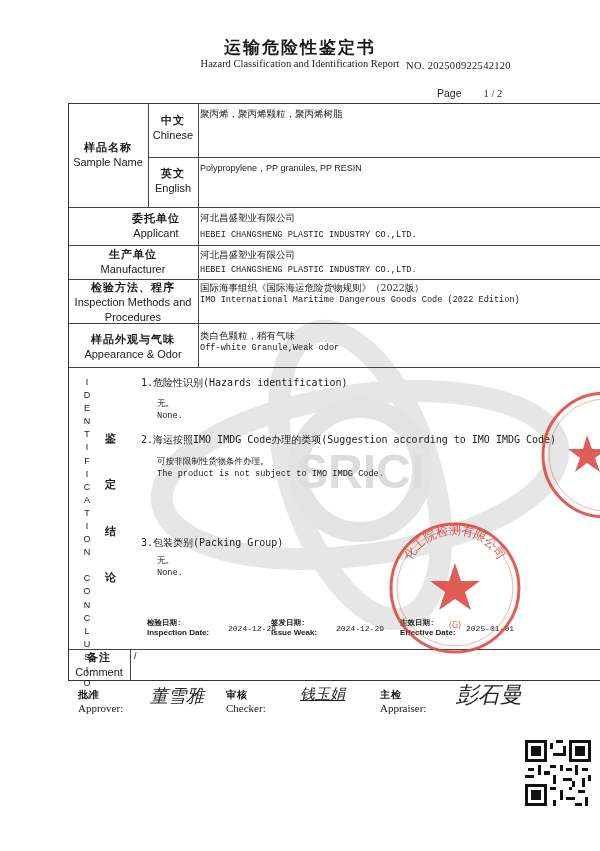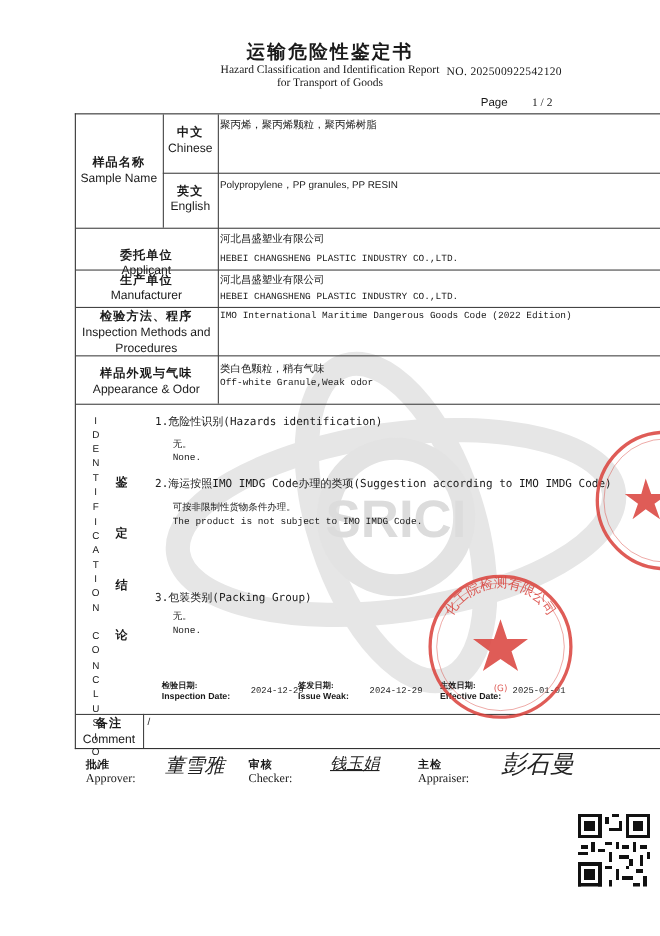--- a/index.html
+++ b/index.html
@@ -27,21 +27,21 @@
 
   .vert-en { position:absolute; left:80px; top:376px; width:14px; font-family:"Liberation Sans", sans-serif; font-size:9px; line-height:13.1px; text-align:center; }
   .vert-en span { display:block; }
   .vert-cn span { position:absolute; left:105px; font-size:11px; font-weight:bold; font-family:"DejaVu Serif", serif; }
 
   .sec-title { position:absolute; font-size:10px; font-family:"DejaVu Sans Mono", monospace; }
   .sec-body { position:absolute; font-size:8.6px; line-height:12px; font-family:"Liberation Mono", monospace; }
   .sec-body span { display:block; }
 
   .date-lbl { position:absolute; font-size:8px; line-height:10px; }
-  .date-lbl .cn { display:block; font-family:Liberation Serif, serif; font-weight:bold; font-size:7.5px; }
+  .date-lbl .cn { display:block; font-family:Liberation Mono, monospace; font-weight:bold; font-size:7.5px; }
   .date-lbl .en { display:block; font-family:"Liberation Sans", sans-serif; font-weight:bold; }
   .date-val { position:absolute; font-size:8px; font-family:"Liberation Mono", monospace; }
 
   .sign-lbl { position:absolute; }
   .sign-lbl .cn { display:block; font-size:10px; font-weight:bold; font-family:"DejaVu Serif", serif; letter-spacing:1px; }
   .sign-lbl .en { display:block; font-size:11px; font-family:"Liberation Serif", serif; }
   .signature { position:absolute; font-family:"DejaVu Serif", serif; font-style:italic; color:#222; }
 
   .watermark { position:absolute; left:150px; top:310px; width:420px; height:330px; pointer-events:none; }
   .stamp { position:absolute; pointer-events:none; }
@@ -53,21 +53,20 @@
 <svg class="watermark" viewBox="0 0 420 330">
   <ellipse cx="210" cy="165" rx="200" ry="80" fill="none" stroke="#e6e6e6" stroke-width="22" transform="rotate(-8 210 165)"></ellipse>
   <ellipse cx="210" cy="165" rx="70" ry="150" fill="none" stroke="#e6e6e6" stroke-width="22" transform="rotate(-18 210 165)"></ellipse>
   <circle cx="210" cy="160" r="62" fill="none" stroke="#e3e3e3" stroke-width="20"></circle>
   <text x="210" y="178" text-anchor="middle" font-family="Liberation Sans, sans-serif" font-weight="bold" font-size="48" fill="#dcdcdc">SRICI</text>
 </svg>
 
 <div class="abs title-cn">运输危险性鉴定书</div>
 <div class="abs title-en">
   <div>Hazard Classification and Identification Report</div>
-  <div>for Transport of Goods</div>
 </div>
 <div class="abs report-no">
   <span>NO.</span>
   <span>202500922542120</span>
 </div>
 <div class="abs page">
   <span>Page</span><span class="num">1 / 2</span>
 </div>
 
 <div class="abs frame">
@@ -97,21 +96,21 @@
   <span class="cn">聚丙烯，聚丙烯颗粒，聚丙烯树脂</span>
 </div>
 <div class="lbl" style="left:148px; top:166px; width:50px;">
   <span class="cn">英文</span>
   <span class="en">English</span>
 </div>
 <div class="val" style="left:200px; top:162px;">
   <span class="sans">Polypropylene，PP granules, PP RESIN</span>
 </div>
 
-<div class="lbl" style="left:68px; top:224px; width:130px;">
+<div class="lbl" style="left:68px; top:211px; width:130px;padding-left:23px;">
   <span class="cn">委托单位</span>
   <span class="en">Applicant</span>
 </div>
 <div class="val" style="left:200px; top:211px;">
   <span class="cn">河北昌盛塑业有限公司</span>
   <span class="en" style="margin-top:5px">HEBEI CHANGSHENG PLASTIC INDUSTRY CO.,LTD.</span>
 </div>
 
 <div class="lbl" style="left:68px; top:247px; width:130px;">
   <span class="cn">生产单位</span>
@@ -121,20 +120,21 @@
   <span class="cn">河北昌盛塑业有限公司</span>
   <span class="en" style="margin-top:3px">HEBEI CHANGSHENG PLASTIC INDUSTRY CO.,LTD.</span>
 </div>
 
 <div class="lbl" style="left:68px; top:280px; width:130px;">
   <span class="cn">检验方法、程序</span>
   <span class="en">Inspection Methods and</span>
   <span class="en">Procedures</span>
 </div>
 <div class="val" style="left:200px; top:281px;">
+  <span class="cn">国际海事组织《国际海运危险货物规则》（2022版）</span>
   <span class="en">IMO International Maritime Dangerous Goods Code (2022 Edition)</span>
 </div>
 
 <div class="lbl" style="left:68px; top:332px; width:130px;">
   <span class="cn">样品外观与气味</span>
   <span class="en">Appearance &amp; Odor</span>
 </div>
 <div class="val" style="left:200px; top:329px;">
   <span class="cn">类白色颗粒，稍有气味</span>
   <span class="en">Off-white Granule,Weak odor</span>

